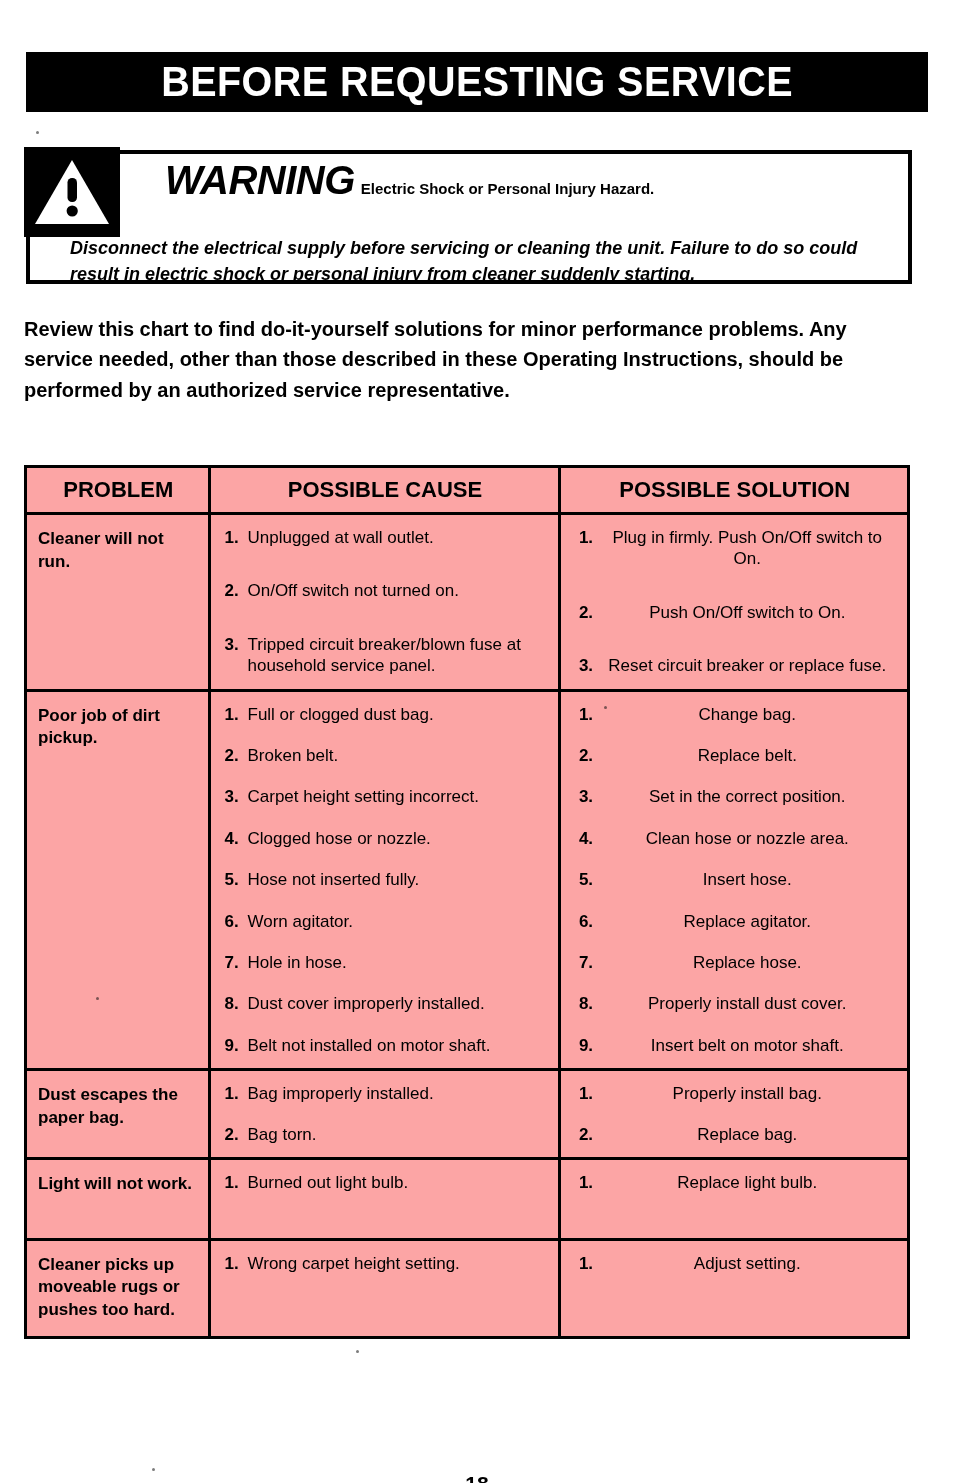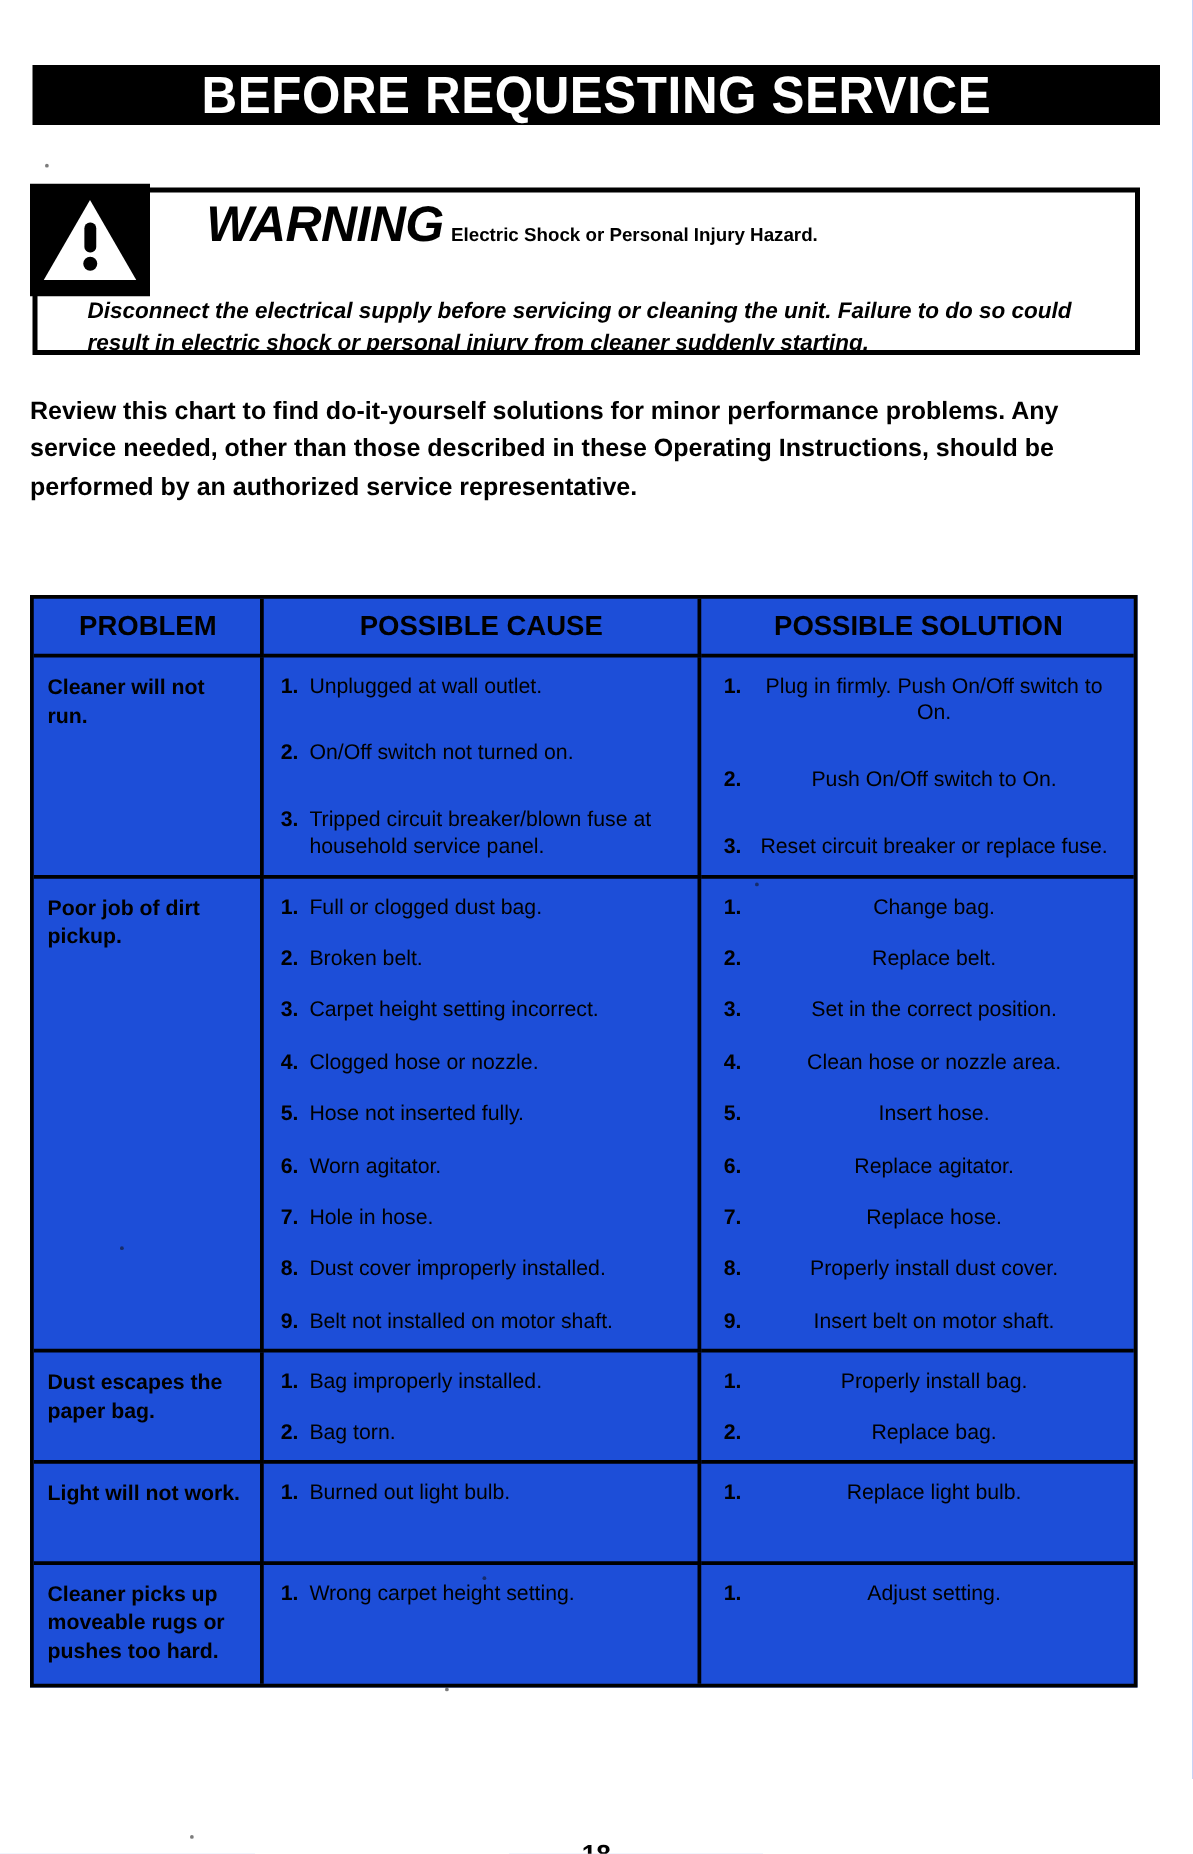--- a/index.html
+++ b/index.html
@@ -20,21 +20,21 @@
     position: absolute;
     inset: 0;
   }
 
   
   .header-banner {
     position: absolute;
     left: 26px;
     top: 52px;
     width: 902px;
-    height: 48px;
+    height: 60px;
     background: #000000;
     display: flex;
     align-items: center;
     justify-content: center;
   }
   .header-banner-title {
     color: #ffffff;
     font-size: 42px;
     font-weight: bold;
     letter-spacing: 0.5px;
@@ -115,25 +115,25 @@
     width: 880px;
     font-size: 20px;
     font-weight: bold;
     line-height: 1.52;
   }
 
   
   .table-wrap {
     position: absolute;
     left: 24px;
-    top: 476px;
+    top: 465px;
     width: 886px;
     border: 3px solid #000000;
     box-sizing: border-box;
-    background: #1d4ed8;
+    background: #fca5a5;
   }
   table.trouble {
     border-collapse: collapse;
     width: 100%;
     table-layout: fixed;
   }
   table.trouble col.c-problem  { width: 182px; }
   table.trouble col.c-cause    { width: 350px; }
   table.trouble col.c-solution { width: 348px; }
 

